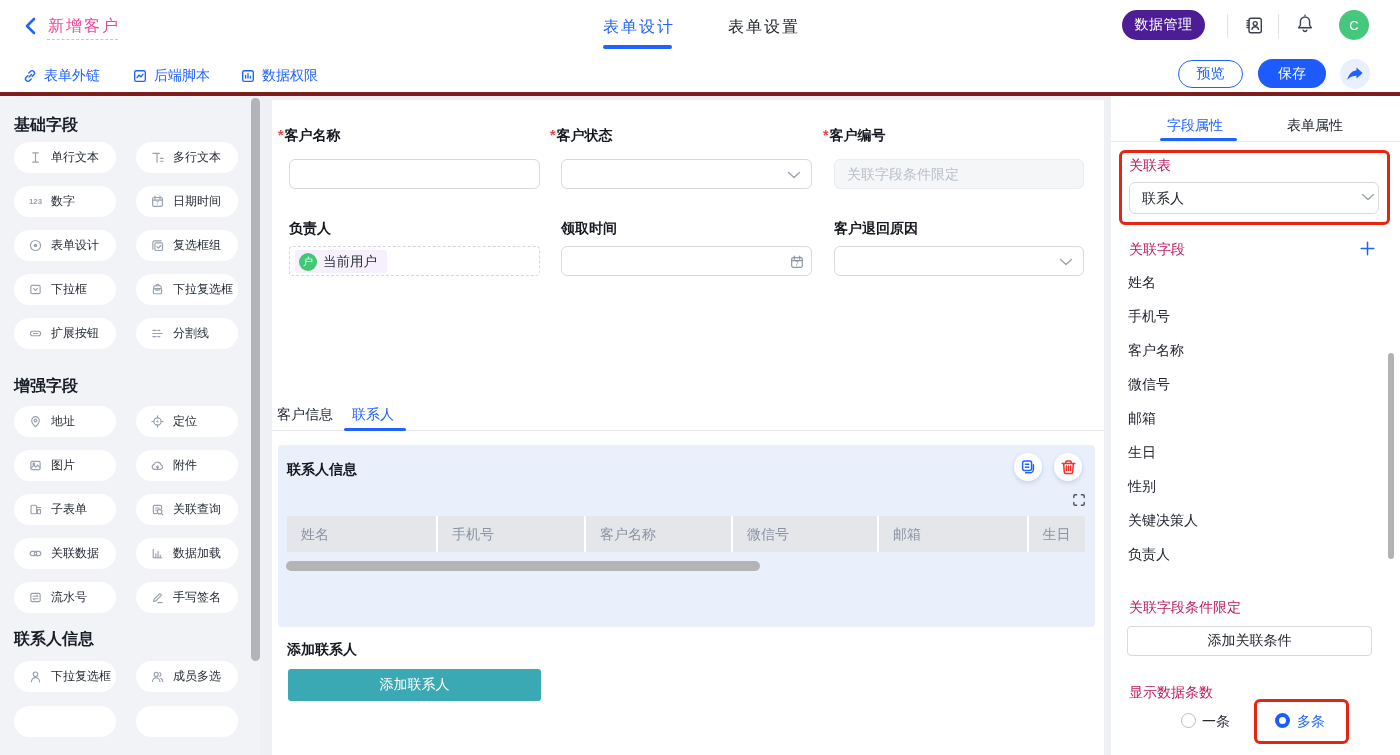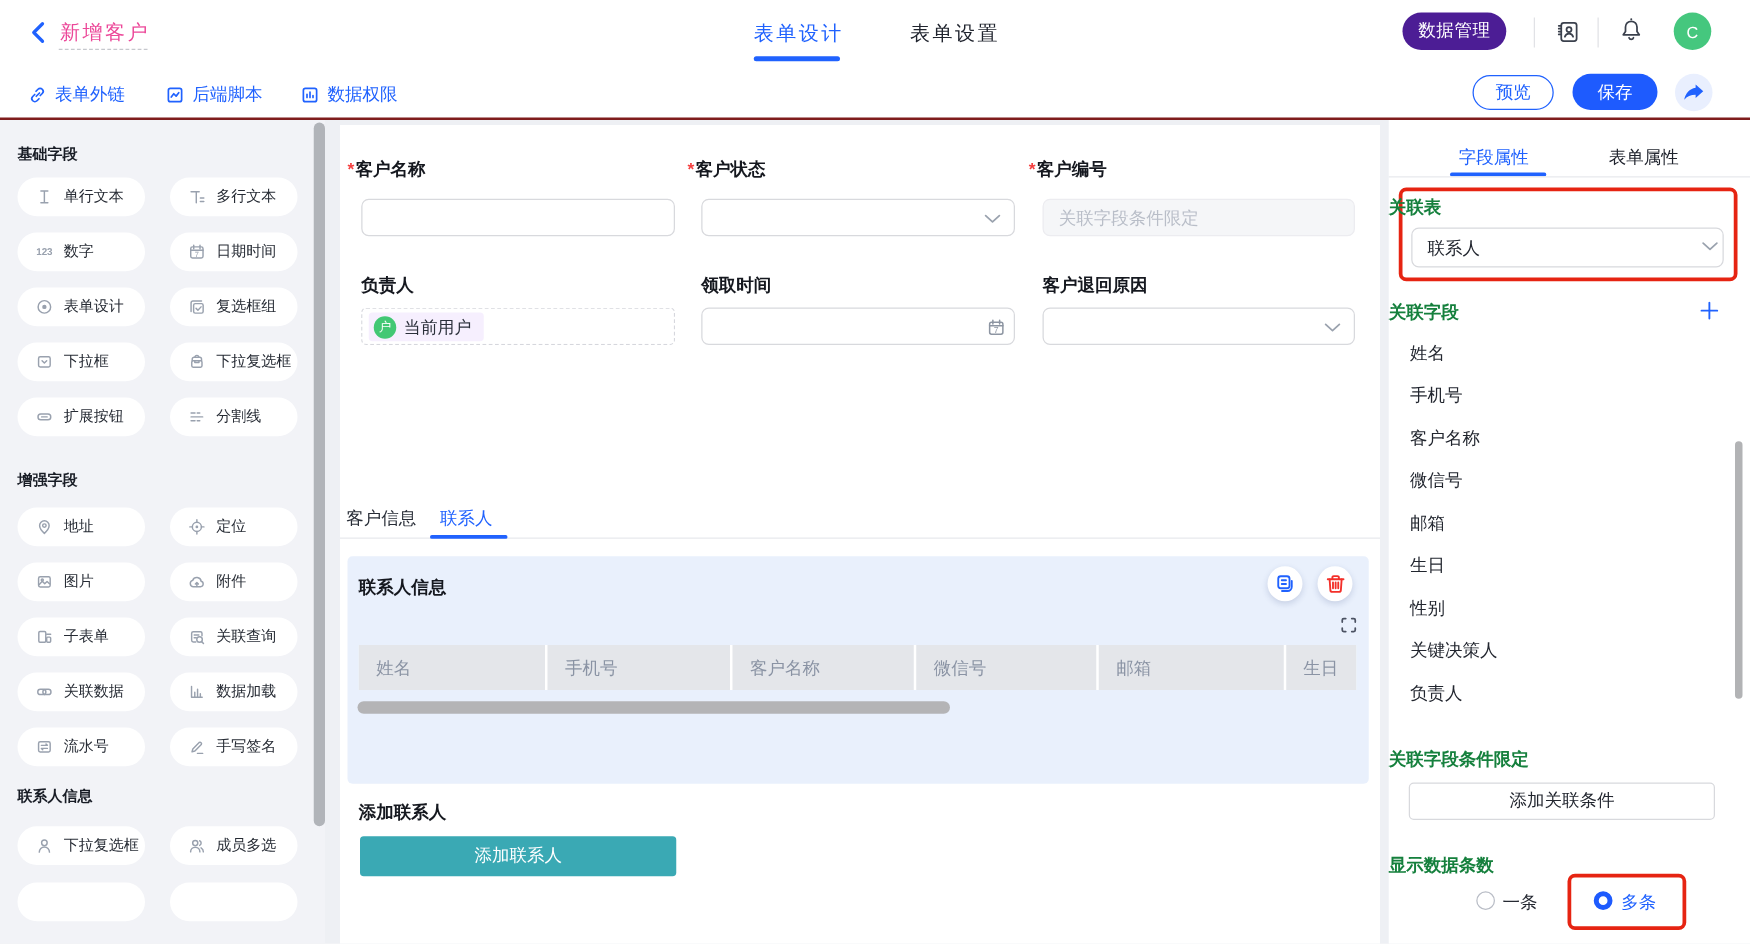--- a/index.html
+++ b/index.html
@@ -1,43 +1,43 @@
 <!DOCTYPE html>
 <html><head><meta charset="utf-8"><style>
 *{margin:0;padding:0;box-sizing:border-box}
 svg{display:block}
 html,body{width:1400px;height:755px;overflow:hidden}
 body{position:relative;font-family:"Liberation Sans",sans-serif;background:#eef0f4;color:#20242d;font-size:14px}
 .abs{position:absolute}
 .b{font-weight:700}
 
 #hdr{position:absolute;left:0;top:0;width:1400px;height:52px;background:#fff}
-#tbar{position:absolute;left:0;top:52px;width:1400px;height:44px;background:#fff;border-bottom:2px solid #7f1d1d}
+#tbar{position:absolute;left:0;top:52px;width:1400px;height:44px;background:#fff;border-bottom:4px solid #7f1d1d}
 .htab{position:absolute;top:17px;font-size:16px;letter-spacing:2px}
 .tlink{position:absolute;top:15px;color:#2062fe;display:flex;align-items:center;gap:7px}
 
 #lsb{position:absolute;left:0;top:96px;width:260px;height:659px;background:#f2f3f7;overflow:hidden}
-.shead{position:absolute;left:14px;font-weight:700;font-size:12px;color:#181c25}
+.shead{position:absolute;left:14px;font-weight:700;font-size:16px;color:#181c25}
 .fbtn{position:absolute;height:31px;background:#fff;border-radius:15.5px;display:flex;align-items:center;padding-left:15px}
 .fic{width:13px;height:13px;display:inline-flex;margin-right:9px}.fic svg{width:13px;height:13px}
 .flb{font-size:12px;color:#262b34;white-space:nowrap}
 #lsbot{position:absolute;left:0;top:622px;width:260px;height:37px;background:#fdfdfe;display:flex;align-items:center;justify-content:center;gap:7px;font-size:14px;color:#1c2029}
 
 #cv{position:absolute;left:272px;top:100px;width:832px;height:655px;background:#fff}
 .lbl{position:absolute;font-weight:700;font-size:14px;color:#15181f}
 .star{color:#f53f3f;margin-right:1px}
 .inp{position:absolute;height:30px;background:#fff;border:1px solid #d8d9dd;border-radius:6px}
 .chev{position:absolute;right:10px;top:11px}
 
 #panel{position:absolute;left:6px;top:345px;width:817px;height:182px;background:#e9f0fc;border-radius:4px}
 .thcell{color:#8a93a4;padding-left:14px;line-height:36px;background:#e4e6ea;overflow:hidden;white-space:nowrap;flex:none}
 
 #rsb{position:absolute;left:1111px;top:96px;width:289px;height:659px;background:#fff}
 .ritem{position:absolute;left:17px;font-size:14px;color:#22262f}
-.rhead{position:absolute;left:0;font-weight:700;font-size:14px;color:#15803d}
+.rhead{position:absolute;left:18px;font-weight:400;font-size:14px;color:#be185d}
 .redbox{position:absolute;border:3px solid #e62412;border-radius:6px}
 </style></head>
 <body>
 
 <div id="hdr">
   <div class="abs" style="left:24px;top:17px">
       <svg width="12" height="18" viewBox="0 0 12 18" fill="none" stroke="#2062fe" stroke-width="2.6" stroke-linecap="round" stroke-linejoin="round">
         <path d="M10 2L3 9l7 7"></path>
       </svg>
     </div>

